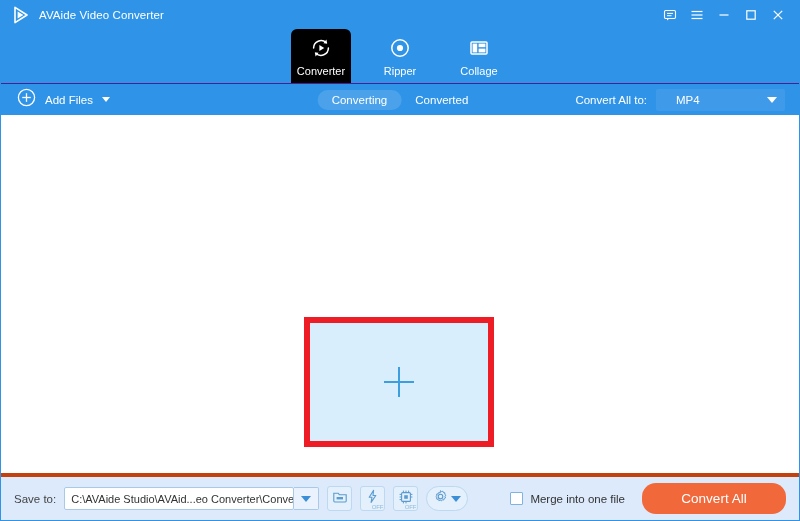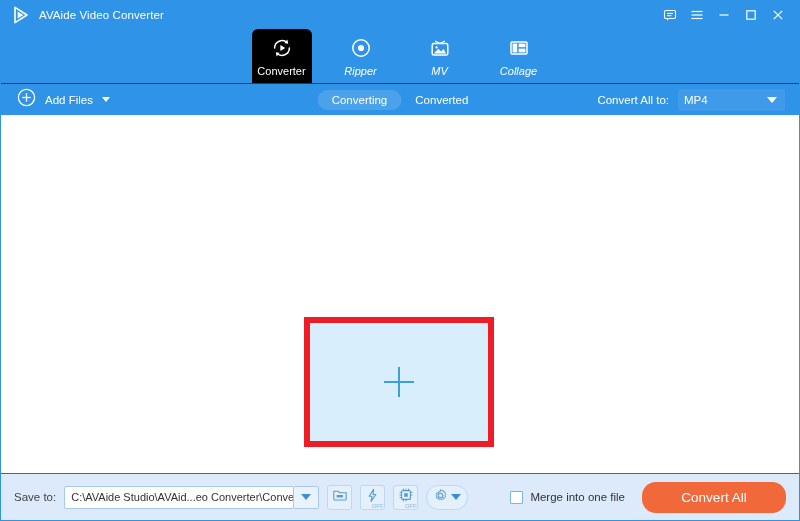--- a/index.html
+++ b/index.html
@@ -67,21 +67,21 @@
     height: 54px;
     display: flex;
     flex-direction: column;
     align-items: center;
     justify-content: flex-start;
     padding-top: 6px;
     cursor: pointer;
     border-radius: 6px 6px 0 0;
     position: relative;
   }
-  .tab + .tab { margin-left: 19px; font-style: italic; }
+  .tab + .tab { margin-left: 19px; }
   .tab.active { background: #000000; }
   .tab-icon {
     height: 26px;
     display: flex; align-items: center; justify-content: center;
   }
   .tab-label {
     color: #ffffff;
     font-size: 11px;
     margin-top: 4px;
     white-space: nowrap;
@@ -133,24 +133,24 @@
   .convert-to {
     position: absolute;
     right: 14px;
     display: flex; align-items: center; text-align: right;
   }
   .convert-to-label {
     color: #ffffff; font-size: 11.5px; margin-right: 9px;
   }
   .format-select {
     background: #3f9ae9;
-    width: 107px; height: 22px;
+    width: 129px; height: 22px;
     border-radius: 2px;
     display: flex; align-items: center;
-    padding: 0 6px;
+    padding: 0 20px;
     cursor: pointer;
     position: relative;
   }
   .format-value { color: #ffffff; font-size: 11.5px; }
   .format-caret {
     position: absolute; right: 8px;
     width: 0; height: 0;
     border-left: 5px solid transparent;
     border-right: 5px solid transparent;
     border-top: 6px solid #ffffff;
@@ -191,21 +191,21 @@
 
   
   .bottom {
     flex: 0 0 auto;
     height: 47px;
     background: #dceafb;
     display: flex;
     align-items: center;
     padding: 0 13px;
     position: relative;
-    border-top: 1px solid #c2410c;
+    border-top: 4px solid #c2410c;
   }
   .saveto-label { font-size: 11.5px; color: #444; margin-right: 8px; white-space: nowrap; }
   .path-box {
     width: 230px; height: 23px;
     background: #ffffff;
     border: 1px solid #a9c9e8;
     border-radius: 2px;
     display: flex; align-items: center;
     padding: 0 6px;
     font-size: 11px;
@@ -352,32 +352,20 @@
       <div class="tab">
         <div class="tab-icon">
           <svg width="24" height="24" viewBox="0 0 24 24">
             <circle cx="12" cy="12" r="8.2" fill="none" stroke="#ffffff" stroke-width="1.5"></circle>
             <circle cx="12" cy="12" r="3.1" fill="#ffffff"></circle>
           </svg>
         </div>
         <div class="tab-label">Ripper</div>
       </div>
 
-      <div class="tab">
-        <div class="tab-icon">
-          <svg width="24" height="24" viewBox="0 0 24 24">
-            <path d="M7.5 5.2 L11.6 7.4" stroke="#ffffff" stroke-width="1.2" stroke-linecap="round"></path>
-            <path d="M16.5 5.2 L12.4 7.4" stroke="#ffffff" stroke-width="1.2" stroke-linecap="round"></path>
-            <rect x="4.2" y="7.6" width="15.6" height="11.4" rx="1.6" fill="none" stroke="#ffffff" stroke-width="1.5"></rect>
-            <circle cx="8.6" cy="11.4" r="1.15" fill="#ffffff"></circle>
-            <path d="M5.9 17.4 L10.2 12.7 L13 15.6 L15.6 12.9 L18.1 17.4 Z" fill="#ffffff"></path>
-          </svg>
-        </div>
-        <div class="tab-label">MV</div>
-      </div>
 
       <div class="tab">
         <div class="tab-icon">
           <svg width="24" height="24" viewBox="0 0 24 24">
             <rect x="4" y="6" width="16" height="12" rx="1" fill="none" stroke="#ffffff" stroke-width="1.5"></rect>
             <rect x="5.6" y="7.6" width="4.6" height="8.8" fill="#ffffff"></rect>
             <rect x="11.6" y="7.6" width="6.8" height="3.6" fill="#ffffff"></rect>
             <rect x="11.6" y="12.6" width="6.8" height="3.8" fill="#ffffff"></rect>
           </svg>
         </div>

